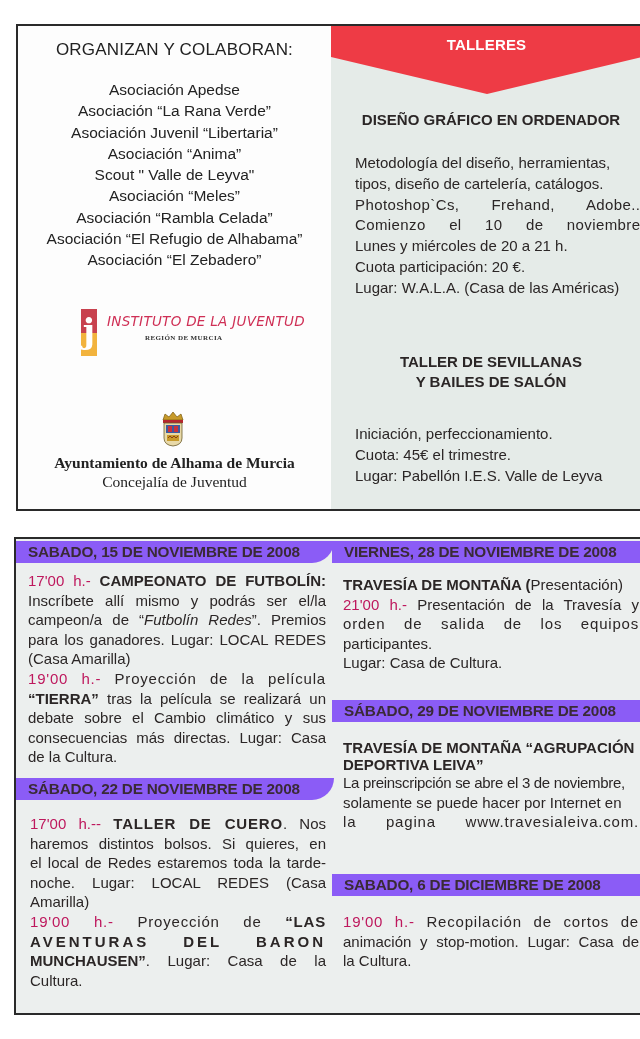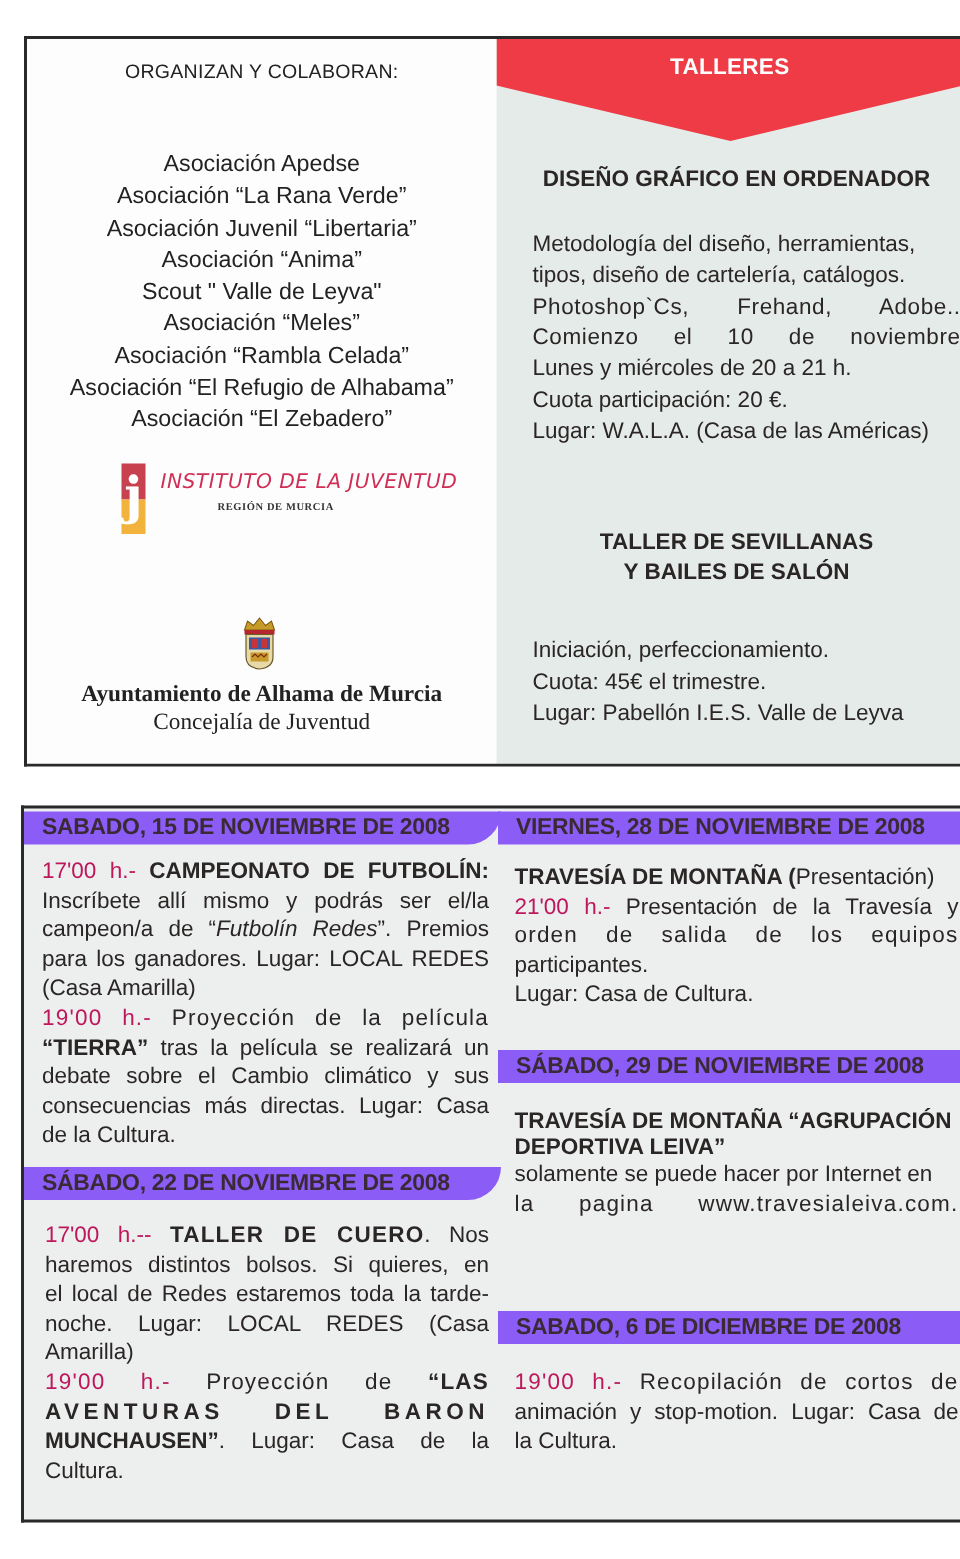--- a/index.html
+++ b/index.html
@@ -11,23 +11,23 @@
   .panel-top {
     position: absolute; left: 16px; top: 24px; width: 640px; height: 487px;
     border-top: 2px solid #2a2a2a; border-left: 2px solid #2a2a2a; border-bottom: 2px solid #2a2a2a;
     box-sizing: border-box;
   }
   .org-col {
     position: absolute; left: 0; top: 0; width: 313px; height: 100%;
     background: #fdfdfd; text-align: center;
   }
   .org-heading {
-    margin-top: 14px; font-size: 13px; letter-spacing: 0.2px; color: #222;
-  }
-  .org-list { margin-top: 44px; }
+    margin-top: 14px; font-size: 17px; letter-spacing: 0.2px; color: #222;
+  }
+  .org-list { margin-top: 19px; }
   .org-item { font-size: 15.5px; line-height: 21.3px; color: #222; white-space: nowrap; }
   .logo-inst {
     position: absolute; left: 45px; top: 281px; width: 240px; height: 50px;
   }
   .logo-j {
     position: absolute; left: 18px; top: 2px; width: 16px; height: 47px;
   }
   .logo-j .top { position:absolute; left:0; top:0; width:16px; height:24px; background:#c8414e; }
   .logo-j .bot { position:absolute; left:0; top:24px; width:16px; height:23px; background:#f2b33d; }
   .logo-j .glyph { position:absolute; left:0; top:0; width:16px; height:47px; color:#fff; font-family:"DejaVu Serif", serif; font-weight:bold; font-size:34px; line-height:44px; text-align:center; }
@@ -208,20 +208,21 @@
     <div class="ln">participantes.</div>
     <div class="ln">Lugar: Casa de Cultura.</div>
   </div>
 
   <div class="dbar" style="left:316px; top:161px; width:324px; border-bottom-right-radius:0;">
     <div class="dbar-label">SÁBADO, 29 DE NOVIEMBRE DE 2008</div>
   </div>
   <div class="ev" style="left:327px; top:200px; width:296px;">
     <div class="ln b" style="line-height:17px;">TRAVESÍA DE MONTAÑA “AGRUPACIÓN</div>
     <div class="ln b" style="line-height:17px;">DEPORTIVA LEIVA”</div>
+    <div class="ln" style="letter-spacing:-0.3px;">La preinscripción se abre el 3 de noviembre,</div>
     <div class="ln">solamente se puede hacer por Internet en</div>
     <div class="ln jl sp">la pagina www.travesialeiva.com.</div>
   </div>
 
   <div class="dbar" style="left:316px; top:335px; width:324px; border-bottom-right-radius:0;">
     <div class="dbar-label">SABADO, 6 DE DICIEMBRE DE 2008</div>
   </div>
   <div class="ev" style="left:327px; top:373px; width:296px;">
     <div class="ln jl sp"><span class="red">19'00 h.-</span> <span>Recopilación de cortos de</span></div>
     <div class="ln jl">animación y stop-motion. Lugar: Casa  de</div>

